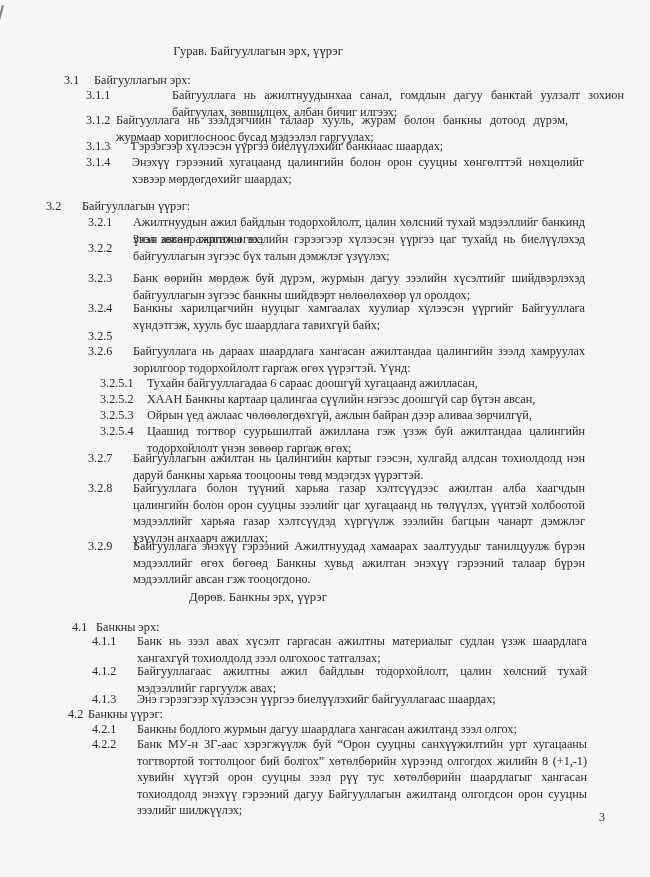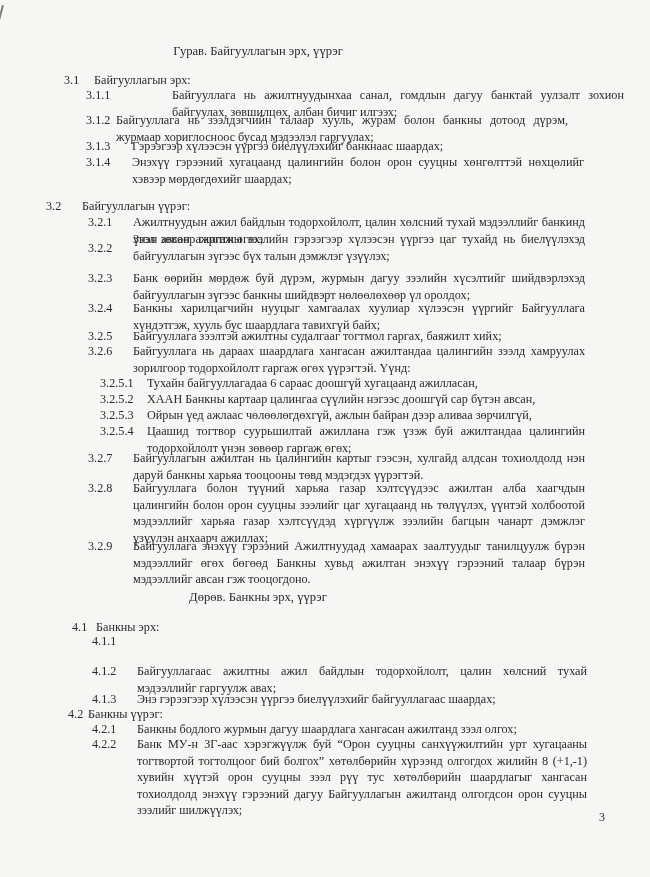--- a/index.html
+++ b/index.html
@@ -53,21 +53,20 @@
   <div class="num" style="left:88px; top:241px;">3.2.2</div>
   <div class="txt" style="left:133px; top:231px; width:452px;">Зээл авсан ажилтны зээлийн гэрээгээр хүлээсэн үүргээ цаг тухайд нь биелүүлэхэд байгууллагын зүгээс бүх талын дэмжлэг үзүүлэх;</div>
 
   <div class="num" style="left:88px; top:271px;">3.2.3</div>
   <div class="txt" style="left:133px; top:270px; width:452px;">Банк өөрийн мөрдөж буй дүрэм, журмын дагуу зээлийн хүсэлтийг шийдвэрлэхэд байгууллагын зүгээс банкны шийдвэрт нөлөөлөхөөр үл оролдох;</div>
 
   <div class="num" style="left:88px; top:301px;">3.2.4</div>
   <div class="txt" style="left:133px; top:300px; width:452px;">Банкны харилцагчийн нууцыг хамгаалах хуулиар хүлээсэн үүргийг Байгууллага хүндэтгэж, хууль бус шаардлага тавихгүй байх;</div>
 
   <div class="num" style="left:88px; top:329px;">3.2.5</div>
-  <div class="txt" style="left:133px; top:328px; width:452px;">Байгууллага зээлтэй ажилтны судалгааг тогтмол гаргах, баяжилт хийх;</div>
 
   <div class="num" style="left:88px; top:344px;">3.2.6</div>
   <div class="txt" style="left:133px; top:343px; width:452px;">Байгууллага нь дараах шаардлага хангасан ажилтандаа цалингийн зээлд хамруулах зорилгоор тодорхойлолт гаргаж өгөх үүрэгтэй. Үүнд:</div>
 
   <div class="num" style="left:100px; top:376px;">3.2.5.1</div>
   <div class="abs" style="left:147px; top:376px;">Тухайн байгууллагадаа 6 сараас доошгүй хугацаанд ажилласан,</div>
 
   <div class="num" style="left:100px; top:392px;">3.2.5.2</div>
   <div class="abs" style="left:147px; top:392px;">ХААН Банкны картаар цалингаа сүүлийн нэгээс доошгүй сар бүтэн авсан,</div>
 
@@ -87,20 +86,21 @@
 
   <div class="num" style="left:88px; top:539px;">3.2.9</div>
   <div class="txt" style="left:133px; top:538px; width:452px;">Байгууллага энэхүү гэрээний Ажилтнуудад хамаарах заалтуудыг танилцуулж бүрэн мэдээллийг өгөх бөгөөд Банкны хувьд ажилтан энэхүү гэрээний талаар бүрэн мэдээллийг авсан гэж тооцогдоно.</div>
 
   <div class="title" style="top:590px;">Дөрөв. Банкны эрх, үүрэг</div>
 
   <div class="num" style="left:72px; top:620px;">4.1</div>
   <div class="abs" style="left:96px; top:620px;">Банкны эрх:</div>
 
   <div class="num" style="left:92px; top:634px;">4.1.1</div>
+  <div class="txt" style="left:137px; top:633px; width:450px;">Банк нь зээл авах хүсэлт гаргасан ажилтны материалыг судлан үзэж шаардлага хангахгүй тохиолдолд зээл олгохоос татгалзах;</div>
 
   <div class="num" style="left:92px; top:664px;">4.1.2</div>
   <div class="txt" style="left:137px; top:663px; width:450px;">Байгууллагаас ажилтны ажил байдлын тодорхойлолт, цалин хөлсний тухай мэдээллийг гаргуулж авах;</div>
 
   <div class="num" style="left:92px; top:692px;">4.1.3</div>
   <div class="txt" style="left:137px; top:691px; width:450px;">Энэ гэрээгээр хүлээсэн үүргээ биелүүлэхийг байгууллагаас шаардах;</div>
 
   <div class="num" style="left:68px; top:707px;">4.2</div>
   <div class="abs" style="left:88px; top:707px;">Банкны үүрэг:</div>
 

